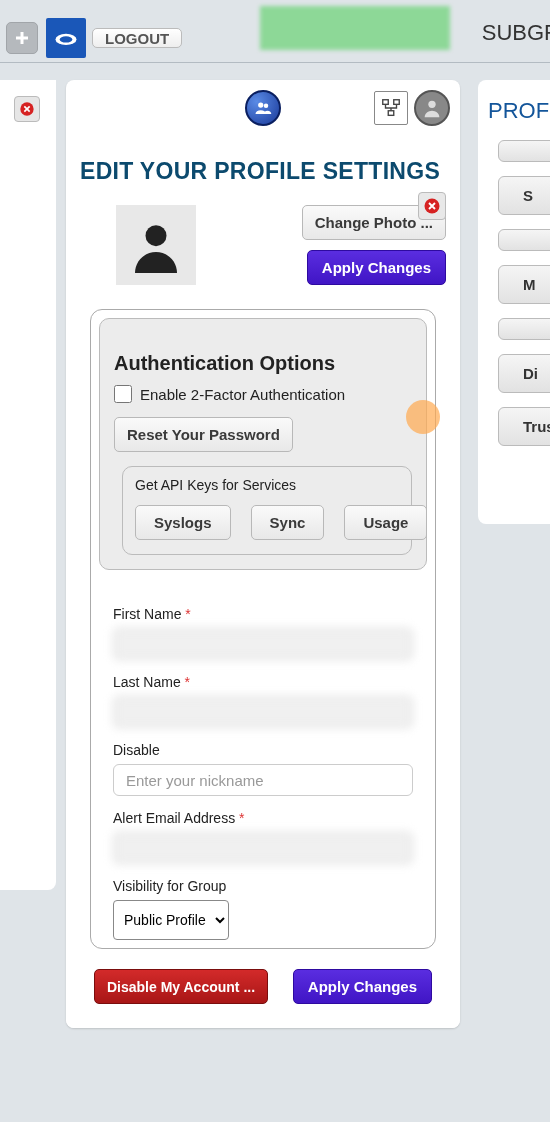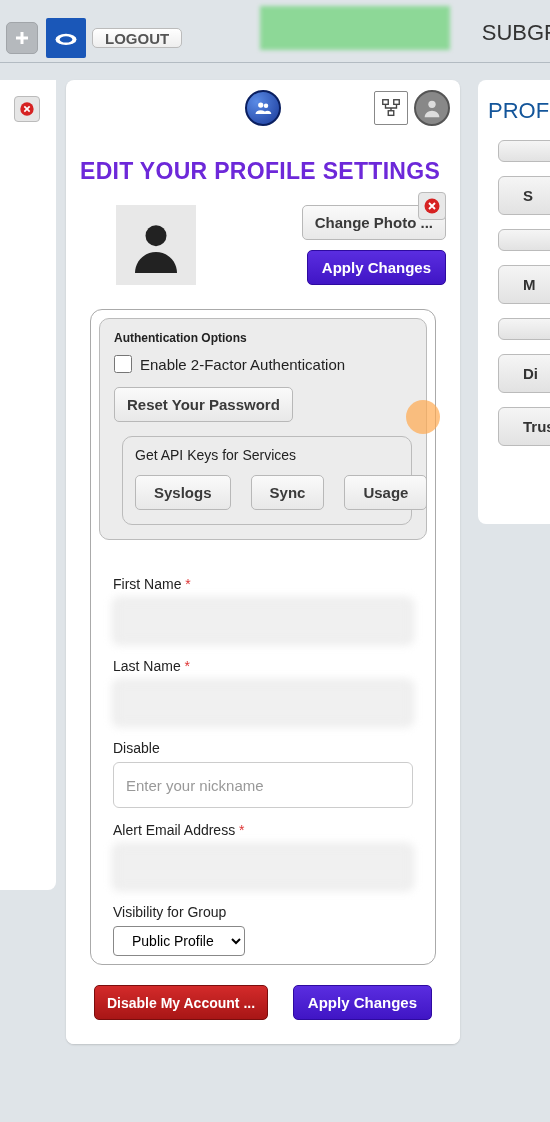--- a/index.html
+++ b/index.html
@@ -140,21 +140,21 @@
   
   .settings-card {
     margin:8px 0 0 0;
     background:#fff;
     border-radius:8px;
     padding:14px 14px 24px;
   }
   .settings-title {
     font-size:23px;
     font-weight:600;
-    color:#6d28d9;
+    color:#0c4a6e;
     letter-spacing:0.3px;
     margin-bottom:8px;
   }
   .close-red {
     width:28px;height:28px;
     background:#e8e8e8;
     border:1px solid #bbb;
     border-radius:4px;
     display:flex;align-items:center;justify-content:center;
     position:absolute;
@@ -217,24 +217,25 @@
     border-radius:12px;
     padding:8px;
   }
   .panel-inner {
     border:1px solid #bbb;
     border-radius:10px;
     background:#ececec;
     padding:12px 14px 14px;
   }
   .auth-title {
-    font-size:12px;
+    font-size:20px;
     font-weight:bold;
     color:#222;
     margin-bottom:10px;
+    margin-top:21px;
   }
   .chk-row {
     display:flex;align-items:center;gap:8px;
     font-size:15px;color:#222;
     margin-bottom:14px;
   }
   .chk-row input{width:18px;height:18px;}
   .api-box {
     border:1px solid #bbb;
     border-radius:10px;
@@ -249,35 +250,35 @@
   
   .form-area {
     margin:36px 14px 0;
   }
   .field-label {
     font-size:14px;color:#222;margin-bottom:6px;
   }
   .field-label .req{color:#d33;}
   .text-input {
     width:100%;
-    height:46px;
+    height:32px;
     border:1px solid #ccc;
     border-radius:6px;
     padding:0 12px;
     font-size:15px;
     background:#fff;
     margin-bottom:14px;
   }
   .text-input::placeholder{color:#999;}
   .blur-input { filter:blur(4px); background:#f0f0f0; }
   .select {
-    height:30px;
+    height:40px;
     border:1px solid #888;
     border-radius:4px;
-    padding:0 14px;
+    padding:0 6px;
     font-size:14px;
     background:#fff;
   }
 
   .bottom-row {
     display:flex;justify-content:space-between;
     margin:20px 14px 0;
   }
 
   

